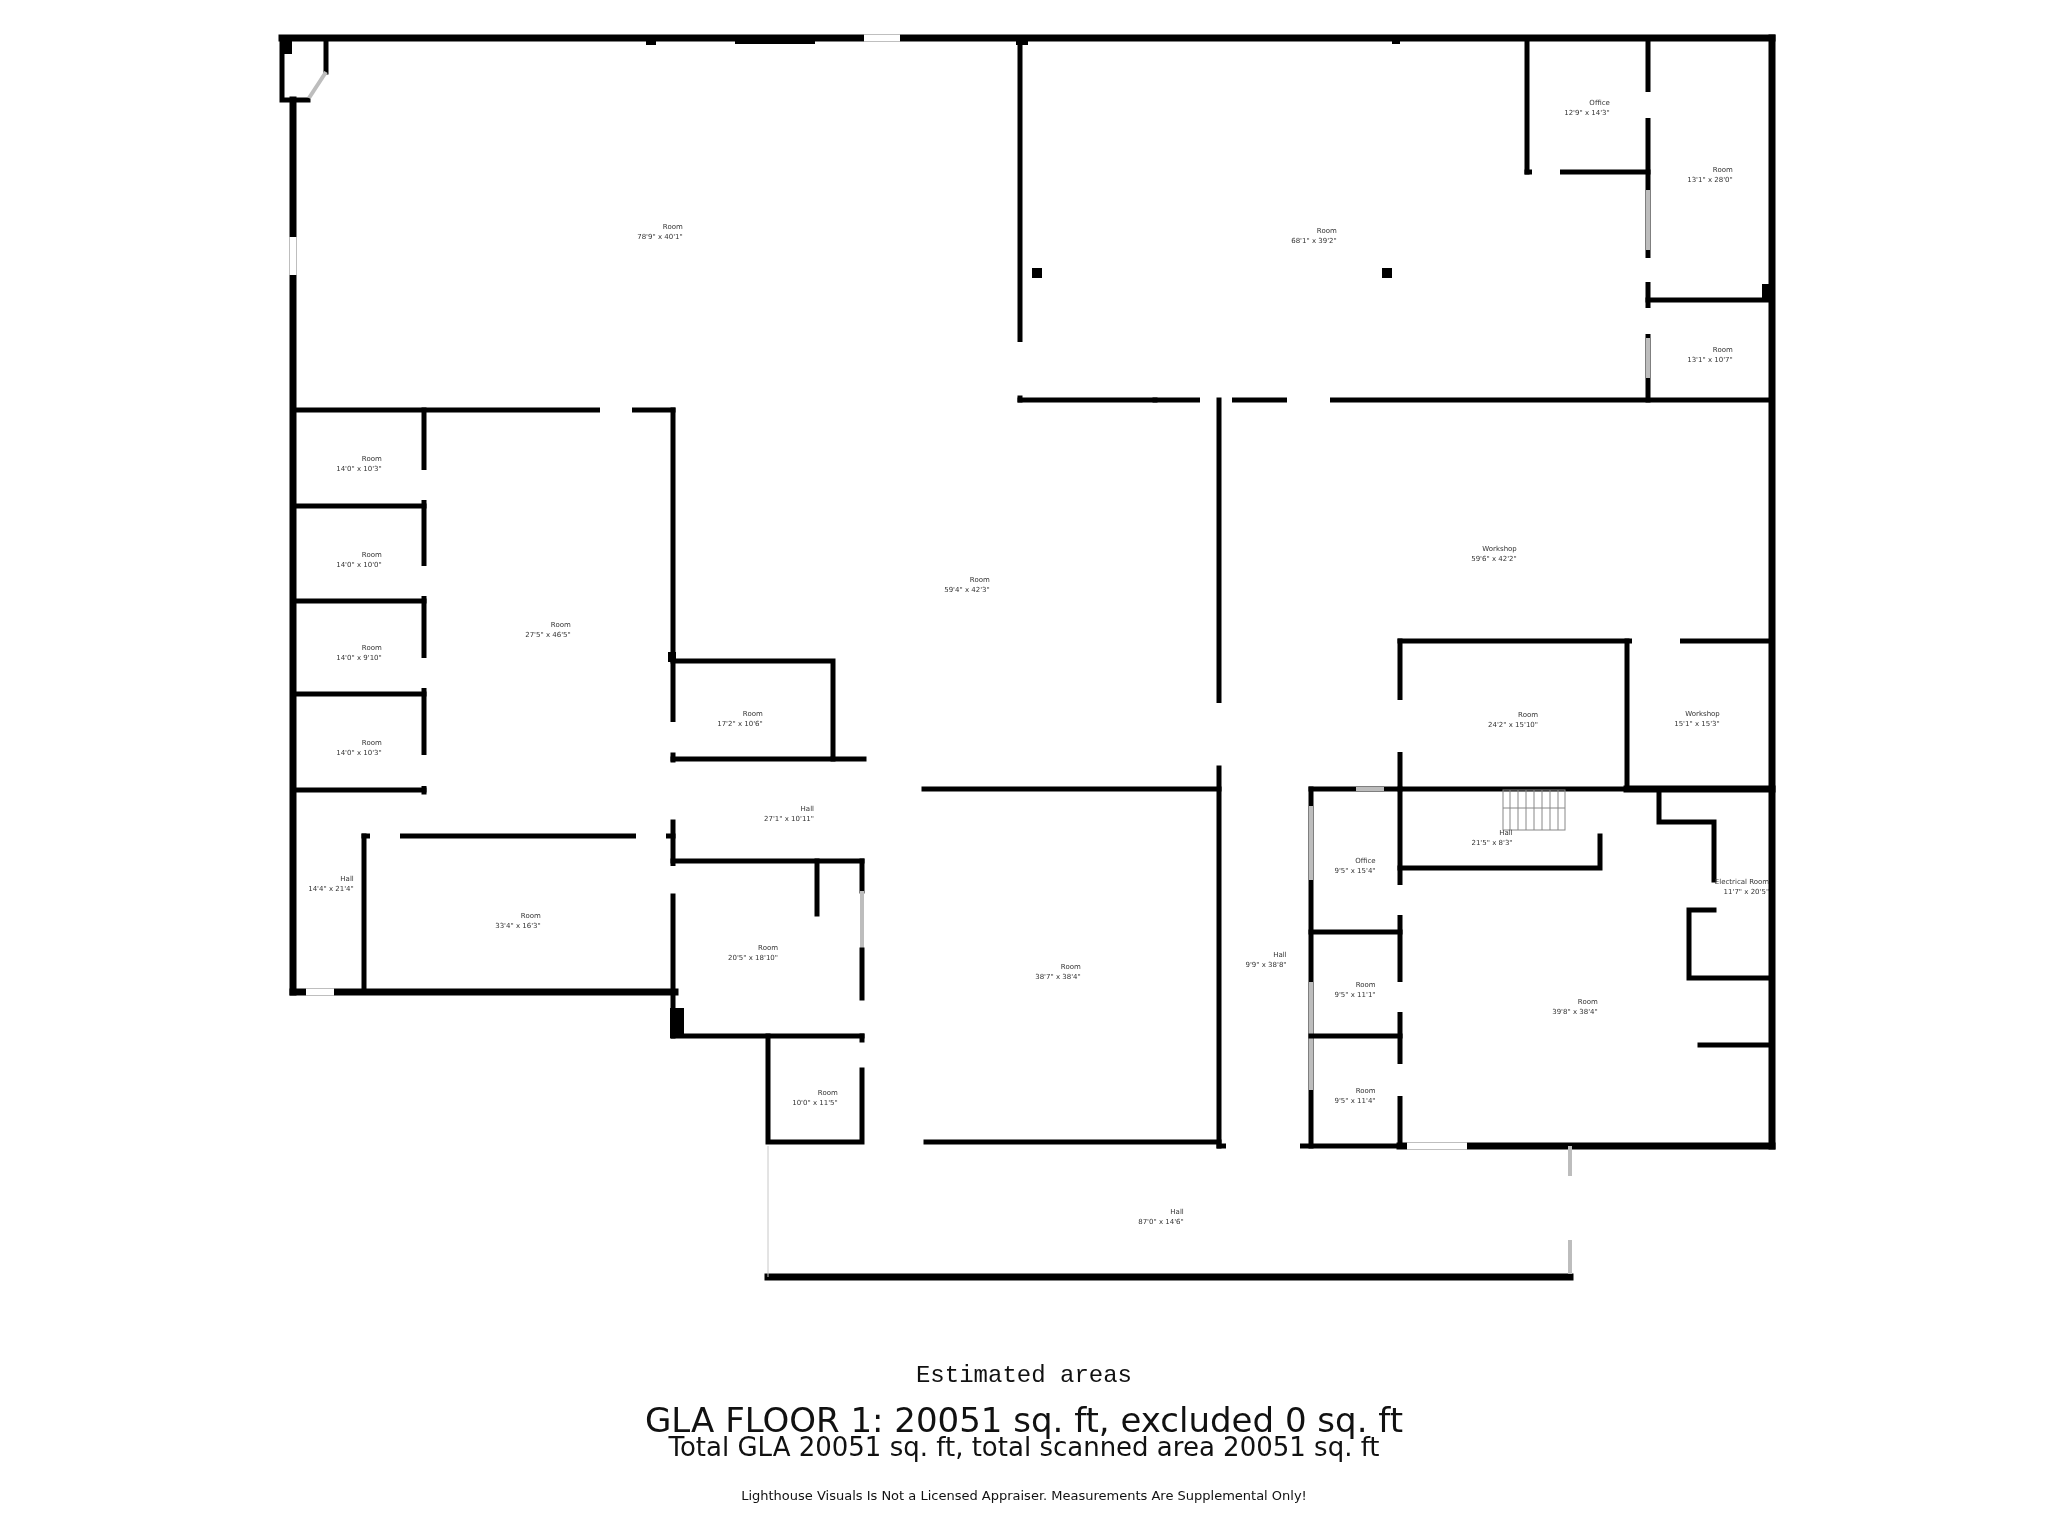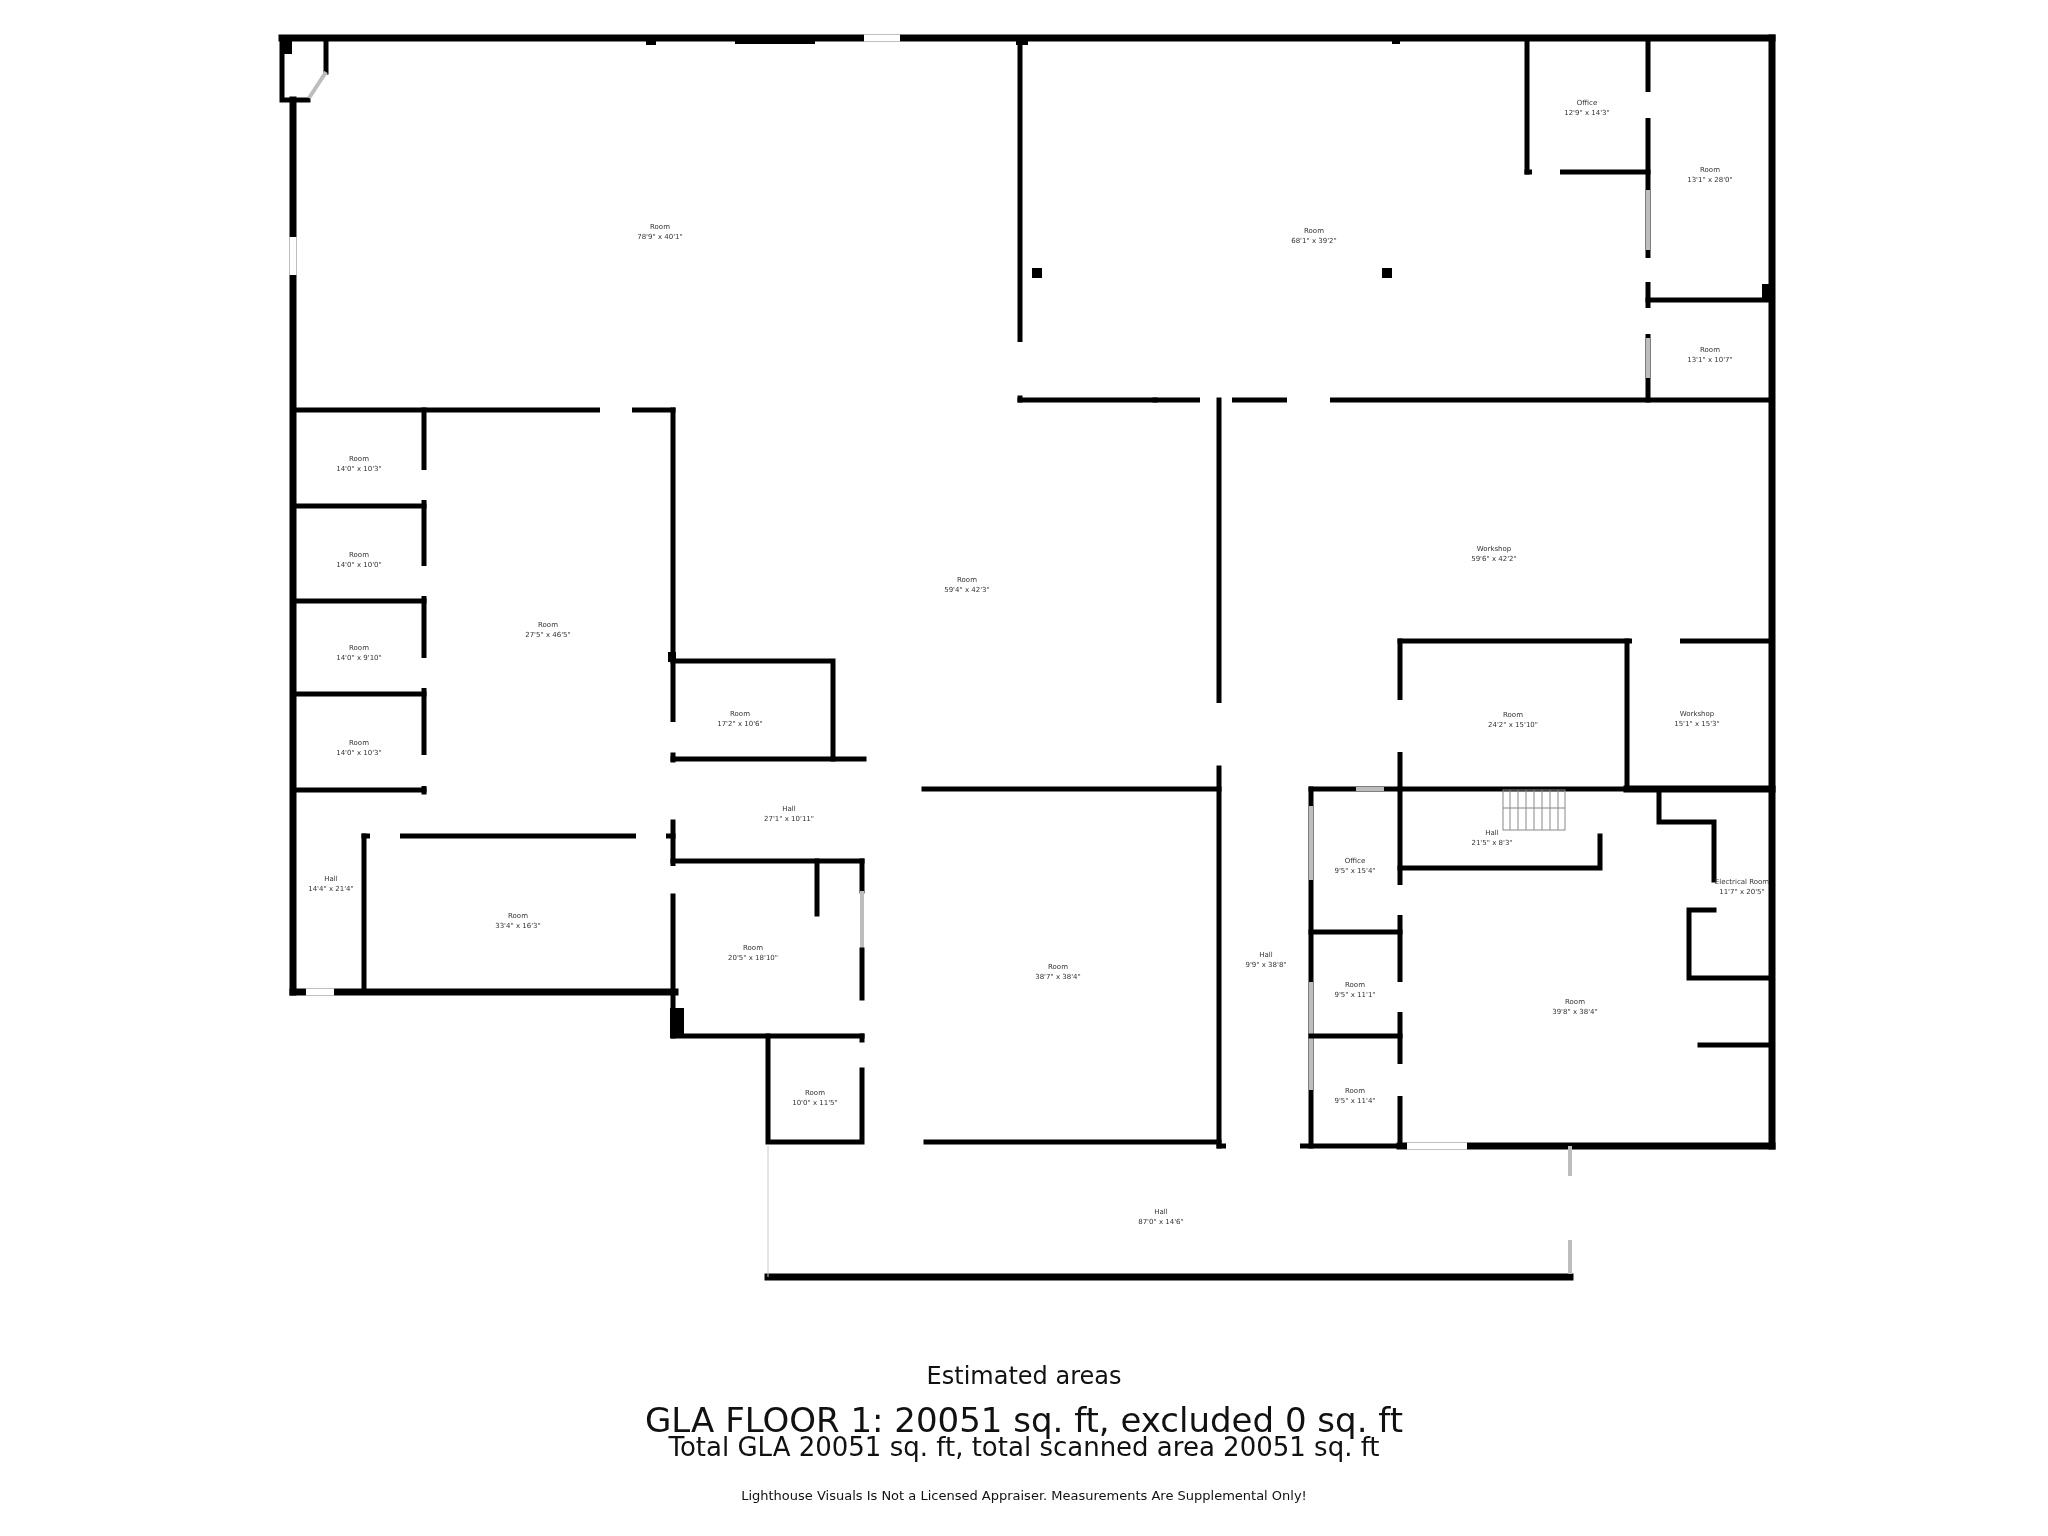--- a/index.html
+++ b/index.html
@@ -7,26 +7,26 @@
     #plan { position: absolute; left: 0; top: 0; width: 2048px; height: 1536px; }
     .wall { stroke: #000; stroke-width: 5; fill: none; stroke-linecap: square; }
     .wall-thick { stroke: #000; stroke-width: 7; fill: none; stroke-linecap: square; }
     .opening { stroke: #ffffff; stroke-width: 7; }
     .opening-line { stroke: #c8c8c8; stroke-width: 1; }
     .window { stroke: #bdbdbd; stroke-width: 4; }
     .block { fill: #000; }
     .stair { stroke: #888; stroke-width: 1; fill: none; }
     .room-label {
       position: absolute; transform: translate(-50%, -50%);
-      text-align: center; color: #333; font-family: "DejaVu Sans", sans-serif;
+      text-align: right; color: #333; font-family: "DejaVu Sans", sans-serif;
       font-size: 7px; line-height: 10px; white-space: nowrap;
     }
     .room-label span { display: block; }
     .summary { position: absolute; left: 0; width: 2048px; text-align: center; color: #111; font-family: "DejaVu Sans", sans-serif; }
-    .s-title { top: 1362px; font-size: 24px; }
+    .s-title { top: 1362px; font-size: 24px; font-family: Liberation Mono, monospace; }
     .s-line1 { top: 1400px; font-size: 34px; }
     .s-line2 { top: 1432px; font-size: 26px; text-align: center; }
     .s-disclaimer { top: 1488px; font-size: 13px; }
   </style>
 </head>
 <body>
 
 <div>
   <svg id="plan" viewBox="0 0 2048 1536" xmlns="http://www.w3.org/2000/svg">
 

